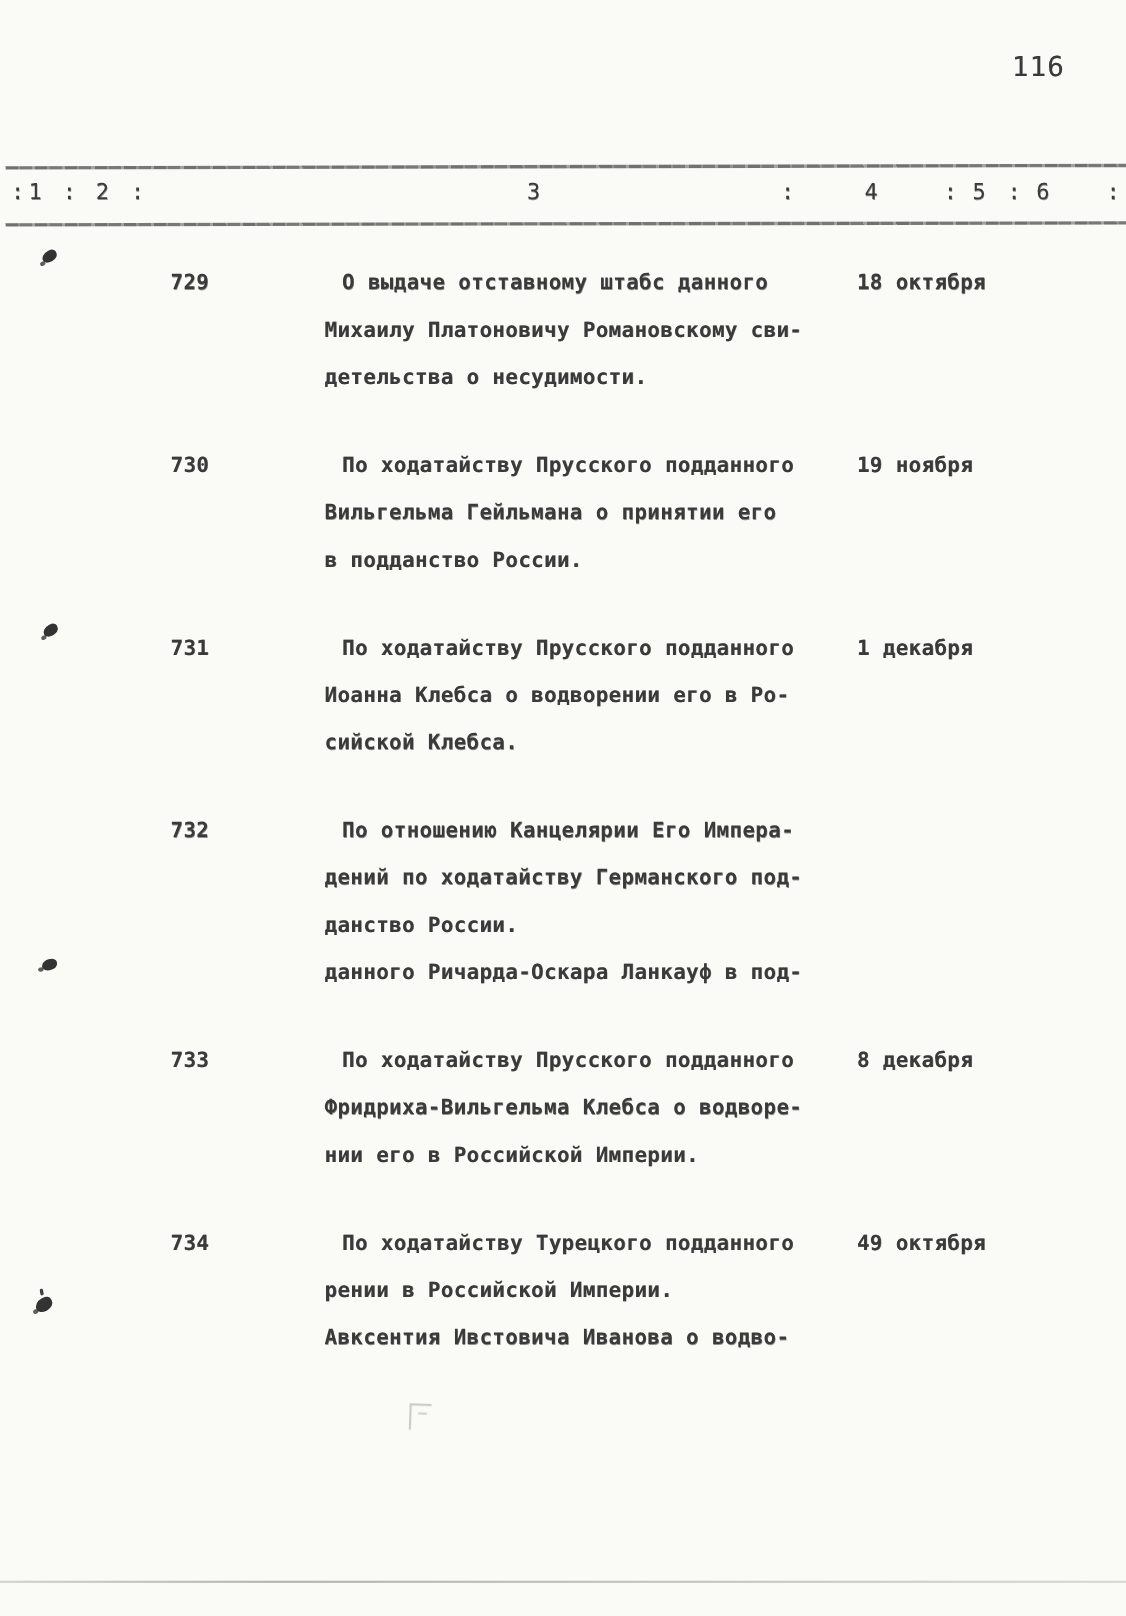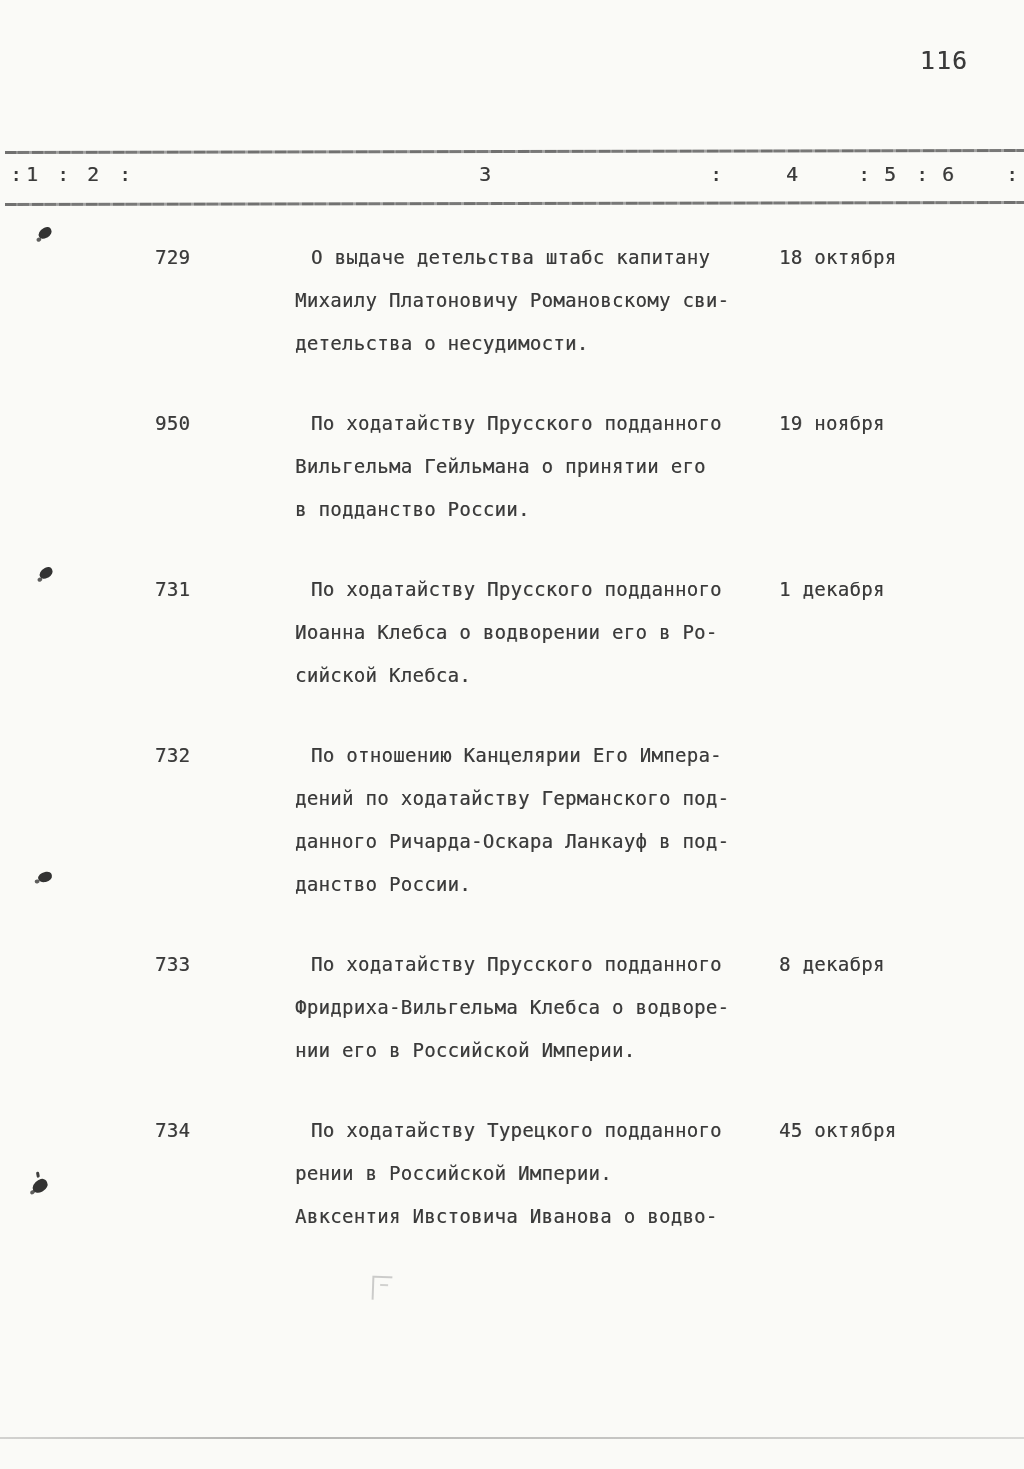--- a/index.html
+++ b/index.html
@@ -28,20 +28,21 @@
 
   
   .entries{position:absolute;top:236px;left:0;width:1024px;}
   .entry{
     display:grid;
     grid-template-columns:140px 480px auto;
     padding-left:155px;
     margin-bottom:37px;
     font-size:19px;line-height:43px;
     letter-spacing:0.3px;
+    font-weight:bold;
   }
   .entry-number{white-space:nowrap;}
   .entry-text .line{white-space:nowrap;}
   .entry-text .line.first{text-indent:16px;}
   .entry-date{padding-left:4px;white-space:nowrap;align-self:start;}
 
   
   .ink{
     position:absolute;width:14px;height:10px;background:#1e1e1e;
     border-radius:62% 40% 55% 48%;transform:rotate(-28deg);opacity:.9;
@@ -98,29 +99,29 @@
       <span style="left: 942px;">6</span>
       <span style="left: 1006px;">:</span>
     </div>
   <div class="rule bottom"></div>
 </div>
 
 <div class="entries typed">
   <div class="entry">
     <div class="entry-number">729</div>
     <div class="entry-text">
-        <div class="line first">О выдаче детельства штабс капитану</div>
+        <div class="line first">О выдаче отставному штабс данного</div>
         <div class="line">Михаилу Платоновичу Романовскому сви-</div>
         <div class="line">детельства о несудимости.</div>
       </div>
     <div class="entry-date">18 октября</div>
   </div>
 
   <div class="entry">
-    <div class="entry-number">950</div>
+    <div class="entry-number">730</div>
     <div class="entry-text">
         <div class="line first">По ходатайству Прусского подданного</div>
         <div class="line">Вильгельма Гейльмана о принятии его</div>
         <div class="line">в подданство России.</div>
       </div>
     <div class="entry-date">19 ноября</div>
   </div>
 
   <div class="entry">
     <div class="entry-number">731</div>
@@ -130,43 +131,43 @@
         <div class="line">сийской Клебса.</div>
       </div>
     <div class="entry-date">1 декабря</div>
   </div>
 
   <div class="entry">
     <div class="entry-number">732</div>
     <div class="entry-text">
         <div class="line first">По отношению Канцелярии Его Импера-</div>
         <div class="line">дений по ходатайству Германского под-</div>
+        <div class="line">данство России.</div>
         <div class="line">данного Ричарда-Оскара Ланкауф в под-</div>
-        <div class="line">данство России.</div>
       </div>
   </div>
 
   <div class="entry">
     <div class="entry-number">733</div>
     <div class="entry-text">
         <div class="line first">По ходатайству Прусского подданного</div>
         <div class="line">Фридриха-Вильгельма Клебса о водворе-</div>
         <div class="line">нии его в Российской Империи.</div>
       </div>
     <div class="entry-date">8 декабря</div>
   </div>
 
   <div class="entry">
     <div class="entry-number">734</div>
     <div class="entry-text">
         <div class="line first">По ходатайству Турецкого подданного</div>
         <div class="line">рении в Российской Империи.</div>
         <div class="line">Авксентия Ивстовича Иванова о водво-</div>
       </div>
-    <div class="entry-date">45 октября</div>
+    <div class="entry-date">49 октября</div>
   </div>
 </div>
 
 <div class="ink m1"></div>
 <div class="ink m2"></div>
 <div class="ink m3"></div>
 <div class="ink m4"></div>
 <div class="smudge"></div>
 <div class="scan-line"></div>
 

